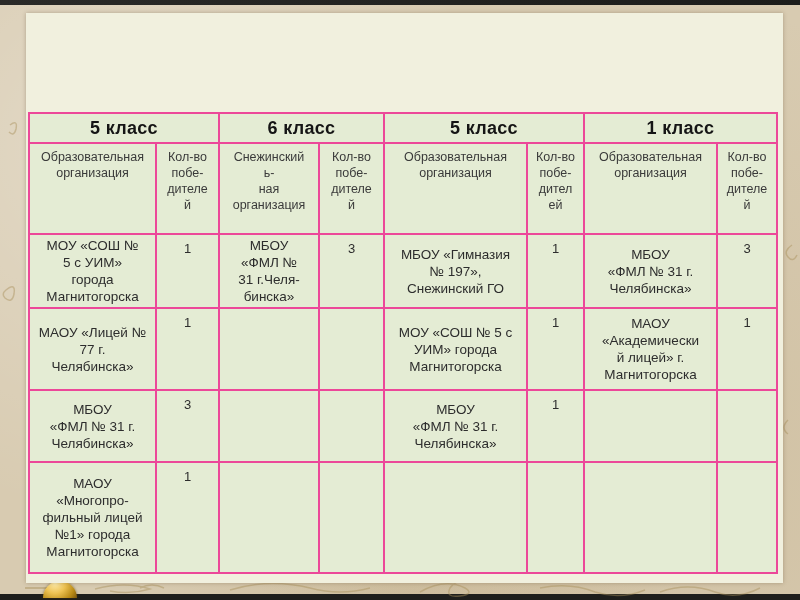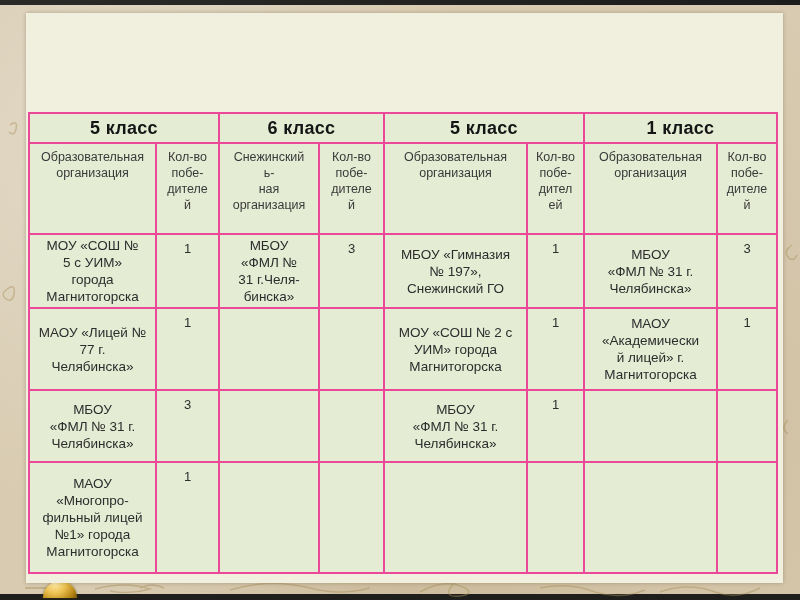--- a/index.html
+++ b/index.html
@@ -180,21 +180,21 @@
 Челябинска»</td>
           <td class="cnt">3</td>
         </tr>
         <tr class="r2">
           <td class="org">МАОУ «Лицей №
 77 г.
 Челябинска»</td>
           <td class="cnt">1</td>
           <td class="org"></td>
           <td class="cnt"></td>
-          <td class="org">МОУ «СОШ № 2 с
+          <td class="org">МОУ «СОШ № 5 с
 УИМ» города
 Магнитогорска</td>
           <td class="cnt">1</td>
           <td class="org">МАОУ
 «Академически
 й лицей» г.
 Магнитогорска</td>
           <td class="cnt">1</td>
         </tr>
         <tr class="r3">

